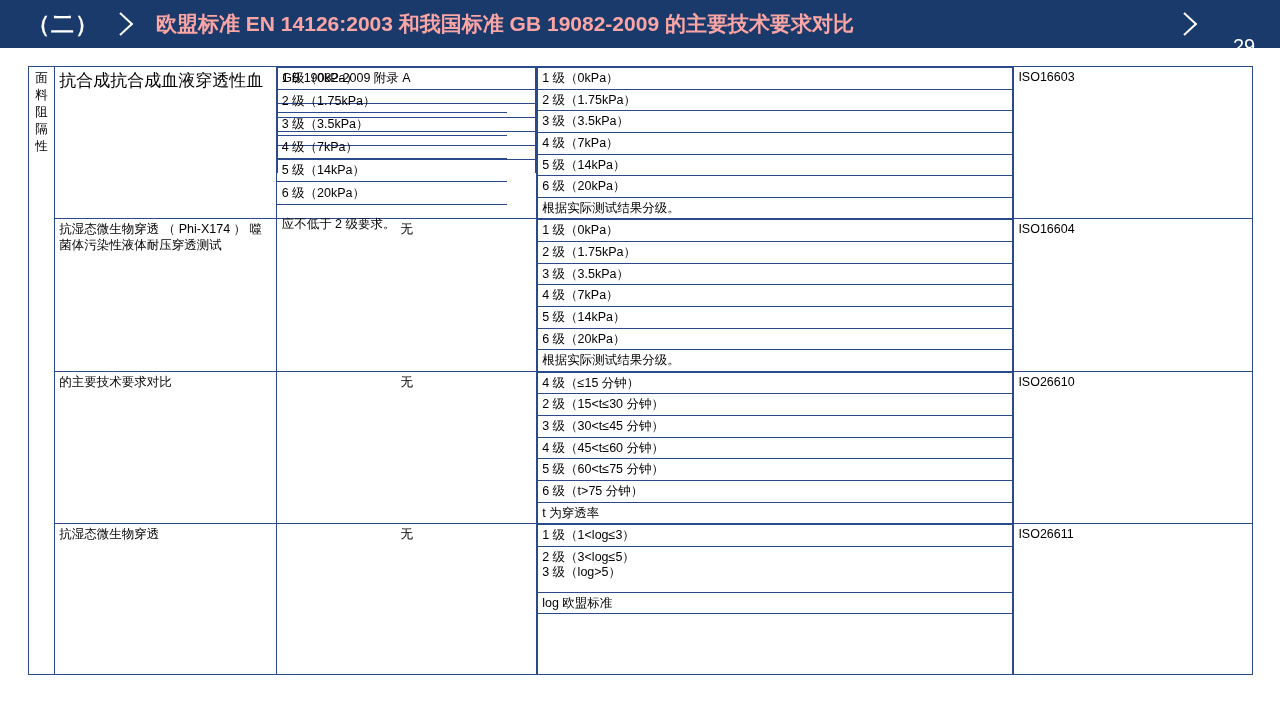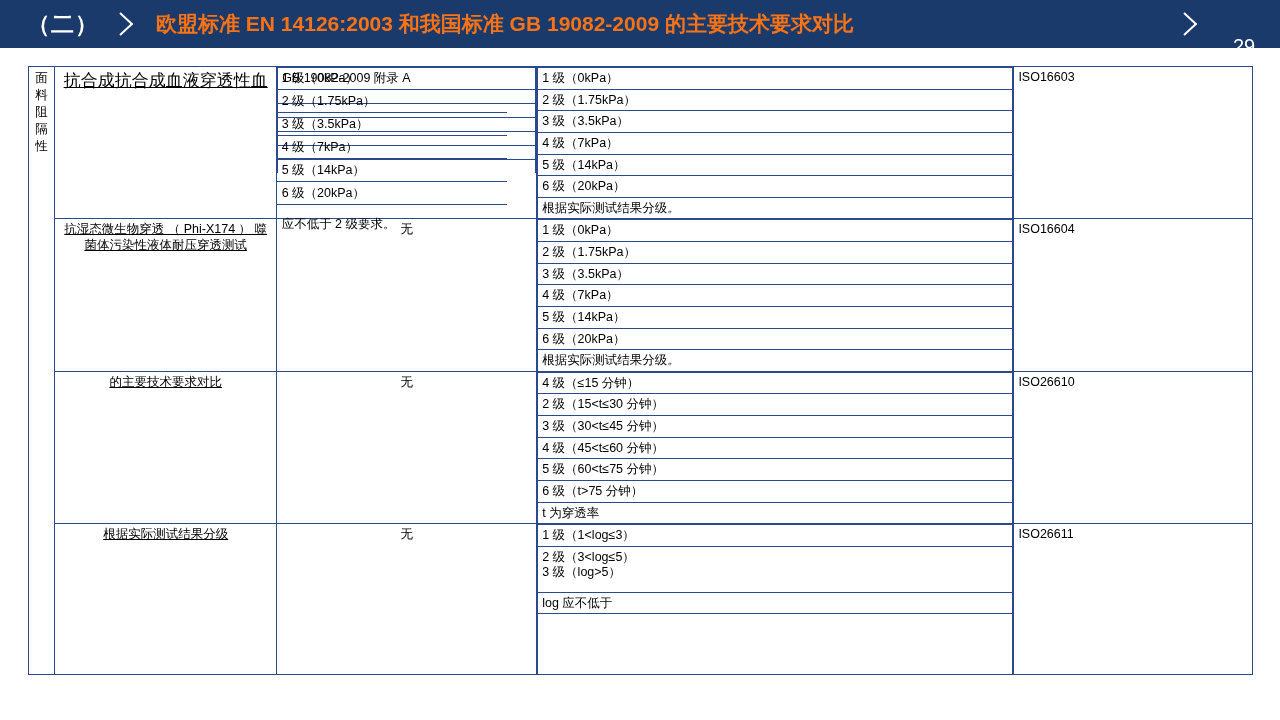--- a/index.html
+++ b/index.html
@@ -45,21 +45,21 @@
     width: 17px;
     height: 2px;
     background: #ffffff;
     transform-origin: left center;
   }
   .chev::before { top: 12px; transform: rotate(43deg); }
   .chev::after  { top: 34px; transform: rotate(-43deg); }
 
   .banner-title {
     flex: 1 1 auto;
-    color: #f97316;
+    color: #fca5a5;
     font-size: 21px;
     font-weight: bold;
     padding-left: 12px;
     white-space: nowrap;
   }
   .banner-page {
     flex: 0 0 auto;
     width: 72px;
     text-align: center;
     color: #ffffff;
@@ -102,26 +102,24 @@
     vertical-align: middle;
     padding: 4px 2px;
     font-size: 12.5px;
   }
   .vhead span {
     display: block;
     line-height: 1.35;
   }
 
   .name-cell {
-    text-align: center;
     vertical-align: top;
     font-size: 15px;
     padding-top: 4px;
     line-height: 1.3;
-    text-decoration: underline;
   }
   .name-cell.big { font-size: 17px; }
 
   .mid-center {
     text-align: center;
     vertical-align: middle;
     font-size: 14px;
   }
 
   .nested {
@@ -297,34 +295,34 @@
             <tr>
                   <td>t 为穿透率</td>
                 </tr>
           </tbody>
             </table>
         </td>
         <td class="iso">ISO26610</td>
       </tr>
 
       <tr>
-        <td class="name-cell">根据实际测试结果分级</td>
+        <td class="name-cell">抗湿态微生物穿透</td>
         <td class="mid-center">无</td>
         <td class="nopad">
           <table class="nested">
             <tbody>
                 <tr>
                   <td>1 级（1&lt;log≤3）</td>
                 </tr>
             <tr>
                   <td class="tall2" style="white-space:pre-line">2 级（3&lt;log≤5）
 3 级（log&gt;5）</td>
                 </tr>
             <tr>
-                  <td>log 应不低于</td>
+                  <td>log 欧盟标准</td>
                 </tr>
             <tr>
                   <td class="blank"></td>
                 </tr>
           </tbody>
             </table>
         </td>
         <td class="iso">ISO26611</td>
       </tr>
 

